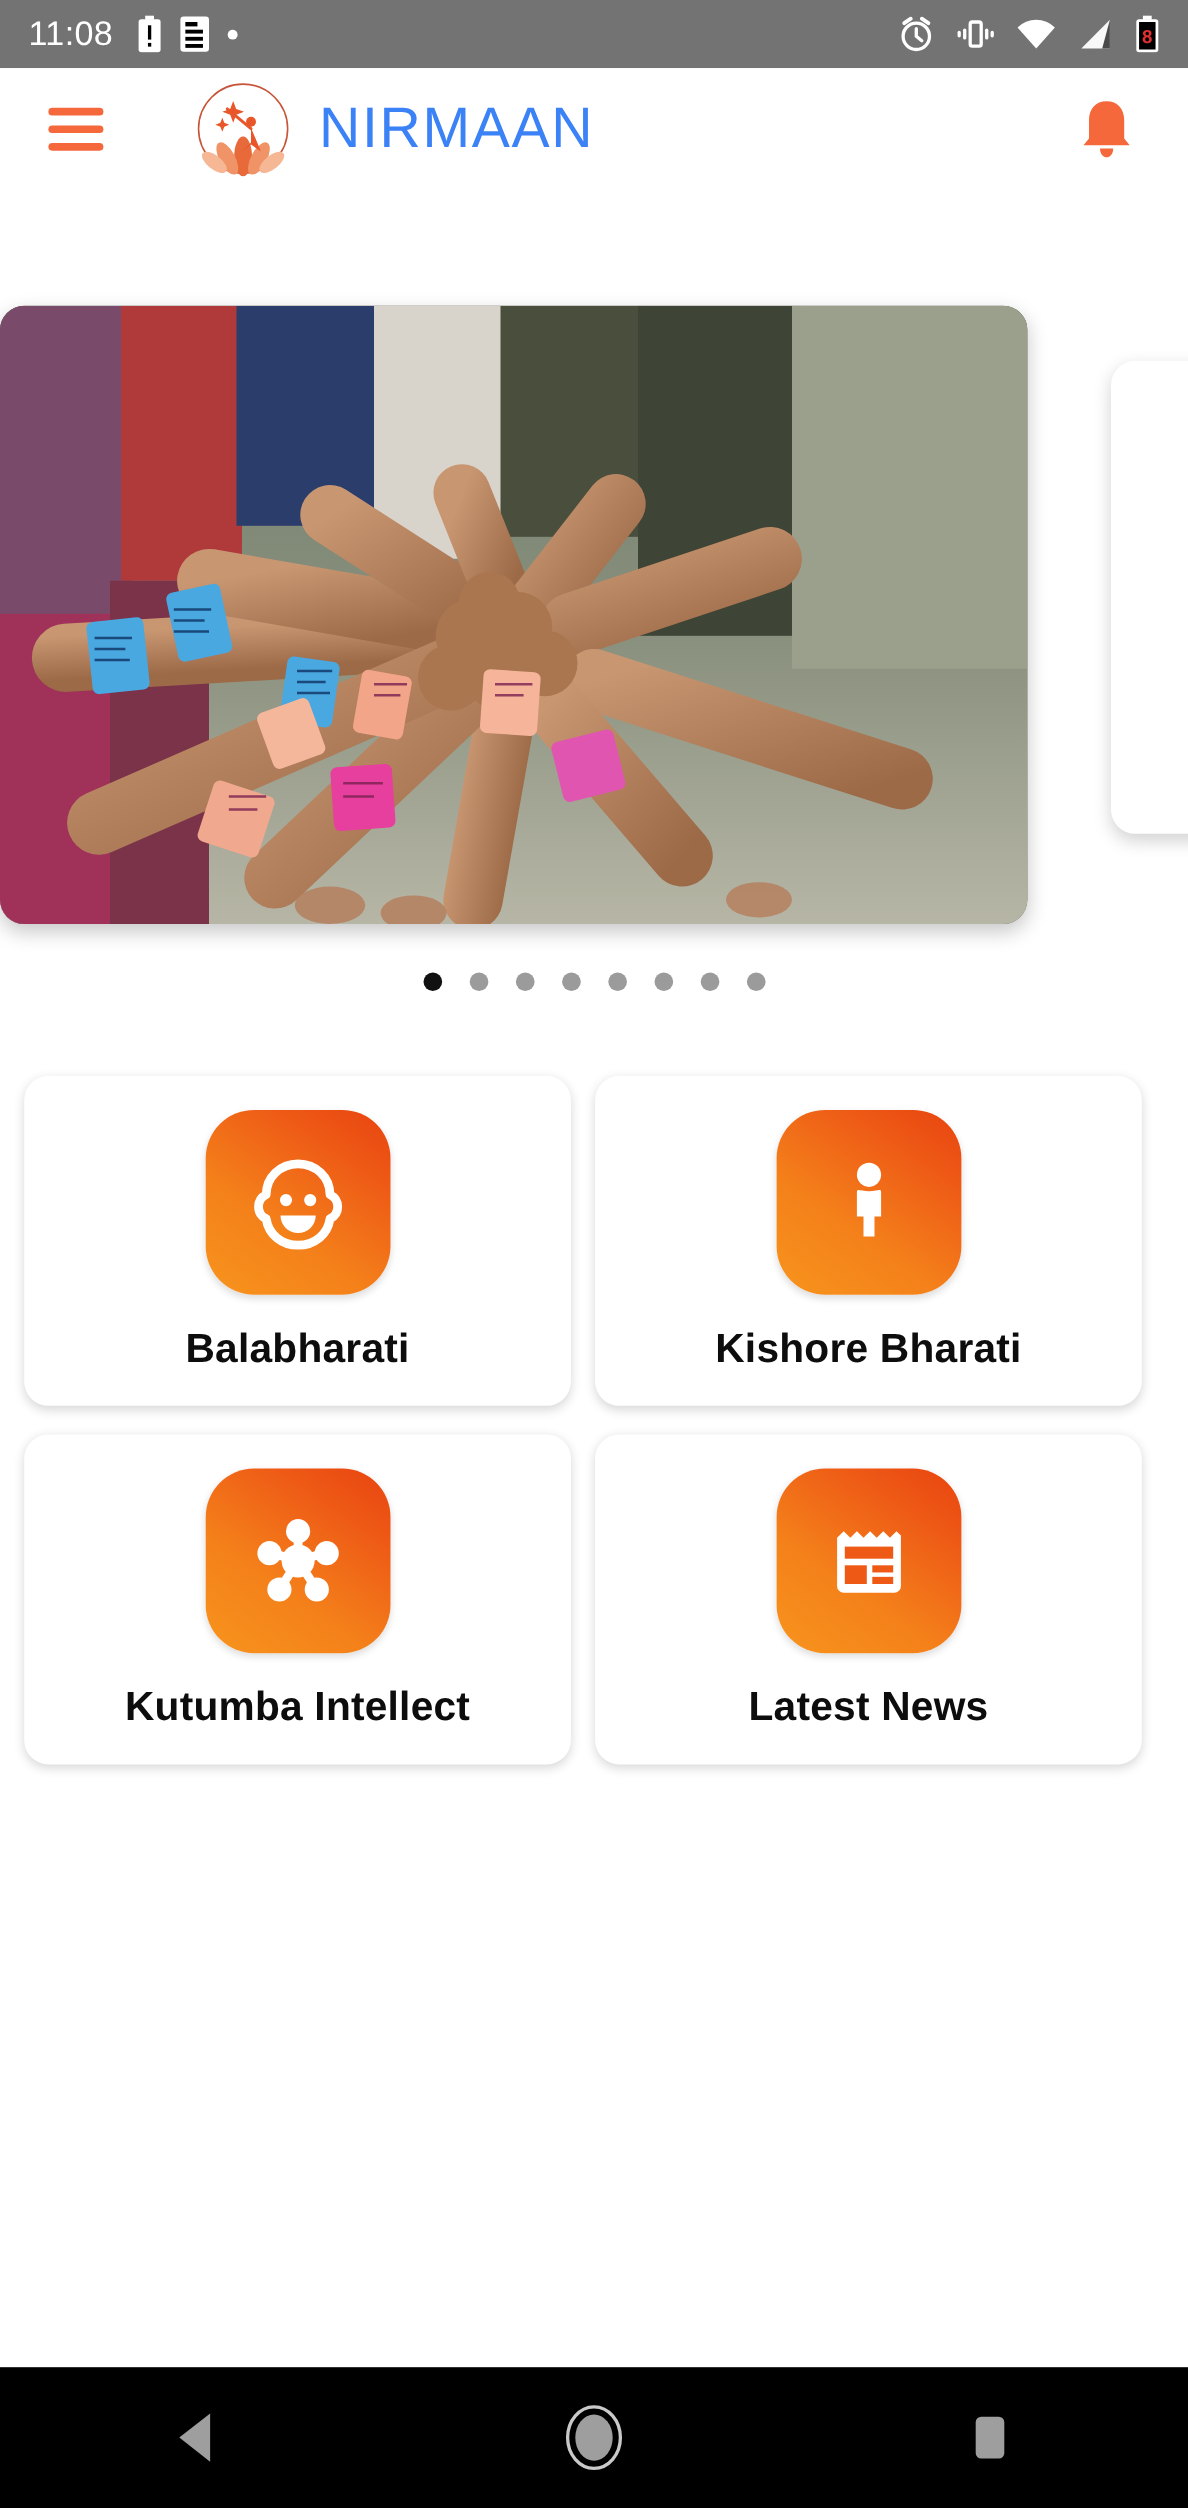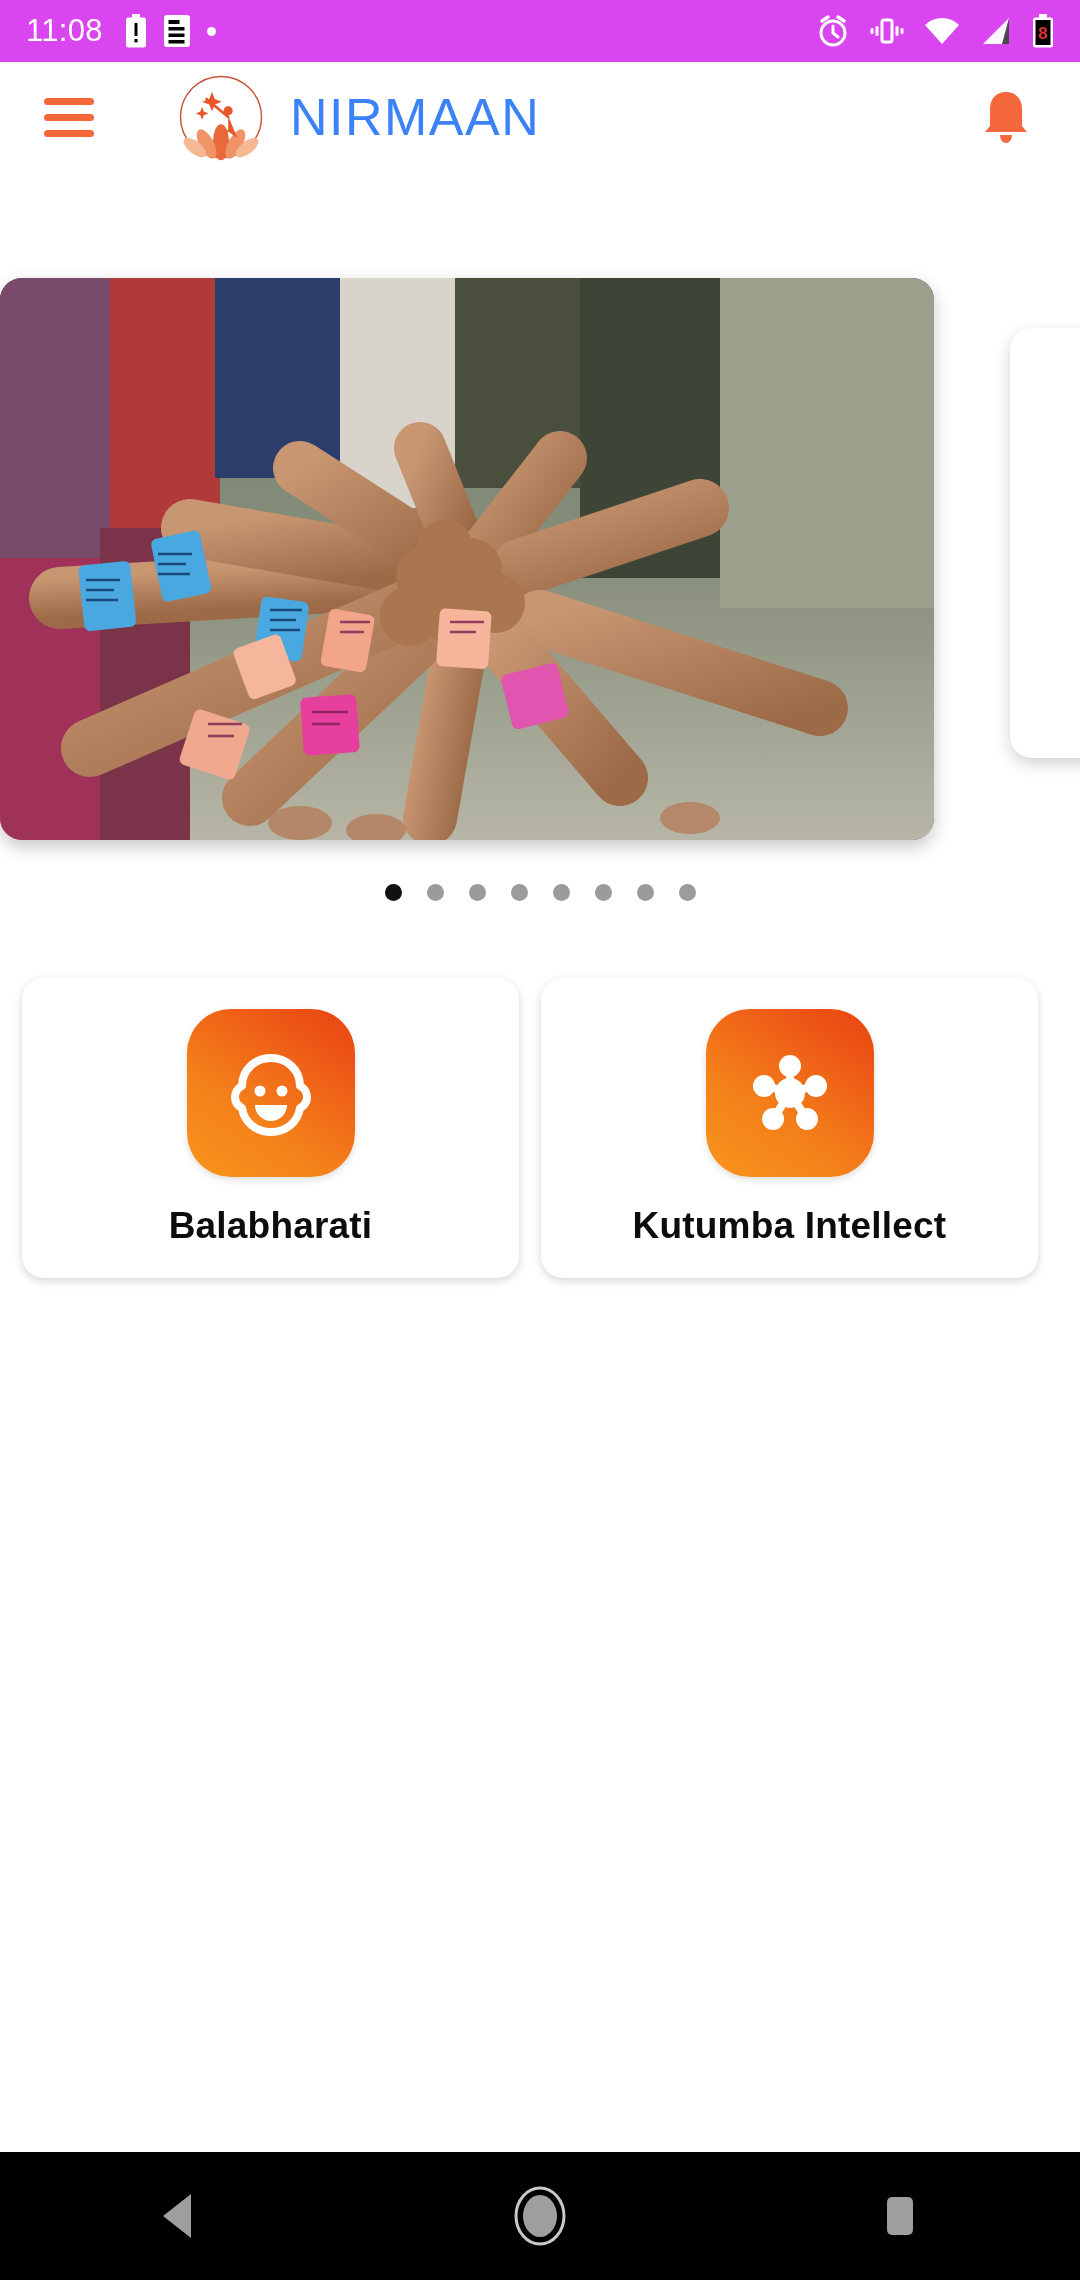--- a/index.html
+++ b/index.html
@@ -7,21 +7,21 @@
     width:1080px; height:2280px;
     background:#ffffff;
     font-family:"Liberation Sans", sans-serif;
     overflow:hidden;
   }
   #screen { position:relative; width:1080px; height:2280px; background:#ffffff; }
 
   
   .statusbar {
     position:absolute; top:0; left:0; width:1080px; height:62px;
-    background:#d946ef; display:flex; align-items:center;
+    background:#737373; display:flex; align-items:center;
     padding:0 26px;
   }
   .sb-time { color:#ffffff; font-size:31px; letter-spacing:.3px; }
   .sb-left-icons { display:flex; align-items:center; gap:16px; margin-left:22px; }
   .sb-spacer { flex:1; }
   .sb-right-icons { display:flex; align-items:center; gap:20px; }
   .sb-dot { width:9px; height:9px; border-radius:50%; background:#ffffff; }
 
   
   .appbar {
@@ -296,20 +296,32 @@
                      C11 46 14 42 18 40 C18 24 31 12 47 12 Z" fill="none" stroke="#ffffff" stroke-width="8" stroke-linejoin="round"></path>
             <circle cx="36" cy="45" r="5.5" fill="#ffffff"></circle>
             <circle cx="58" cy="45" r="5.5" fill="#ffffff"></circle>
             <path d="M31 59 L63 59 A16 16 0 0 1 31 59 Z" fill="#ffffff"></path>
           </svg>
         </div>
         <div class="tile-label">Balabharati</div>
       </div>
     </div>
 
+    <div class="tile-cell">
+      <div class="tile">
+        <div class="tile-icon">
+          <svg width="94" height="94" viewBox="0 0 94 94">
+            <circle cx="47" cy="22" r="11" fill="#ffffff"></circle>
+            <path d="M36 38 C36 34 39 37 47 37 C55 37 58 34 58 38 L58 60 L52 60 L52 78
+                     L42 78 L42 60 L36 60 Z" fill="#ffffff"></path>
+          </svg>
+        </div>
+        <div class="tile-label">Kishore Bharati</div>
+      </div>
+    </div>
 
     <div class="tile-cell">
       <div class="tile">
         <div class="tile-icon">
           <svg width="94" height="94" viewBox="0 0 94 94">
             <g stroke="#ffffff" stroke-width="8" stroke-linecap="round">
               <path d="M47 47 L47 22"></path>
                 <path d="M47 47 L24 40"></path>
               <path d="M47 47 L70 40"></path>
                 <path d="M47 47 L32 70"></path>
@@ -321,20 +333,35 @@
             <circle cx="73" cy="40" r="11" fill="#ffffff"></circle>
             <circle cx="30" cy="73" r="11" fill="#ffffff"></circle>
             <circle cx="64" cy="73" r="11" fill="#ffffff"></circle>
           </svg>
         </div>
         <div class="tile-label">Kutumba Intellect</div>
       </div>
     </div>
 
 
+    <div class="tile-cell">
+      <div class="tile">
+        <div class="tile-icon">
+          <svg width="94" height="94" viewBox="0 0 94 94">
+            <path d="M18 26 L24 20 L30 26 L36 20 L42 26 L48 20 L54 26 L60 20 L66 26 L72 20 L76 24
+                     L76 70 A6 6 0 0 1 70 76 L24 76 A6 6 0 0 1 18 70 Z" fill="#ffffff"></path>
+            <rect x="25" y="34" width="44" height="11" fill="#EE5A16"></rect>
+            <rect x="25" y="51" width="20" height="17" fill="#EE5A16"></rect>
+            <rect x="50" y="51" width="19" height="6.5" fill="#EE5A16"></rect>
+            <rect x="50" y="61.5" width="19" height="6.5" fill="#EE5A16"></rect>
+          </svg>
+        </div>
+        <div class="tile-label">Latest News</div>
+      </div>
+    </div>
 
   </div>
 
   <div class="navbar">
     <div class="nav-btn">
       <svg width="46" height="52" viewBox="0 0 46 52">
         <path d="M34 4 L34 48 L6 26 Z" fill="#9e9e9e"></path>
       </svg>
     </div>
     <div class="nav-btn">

